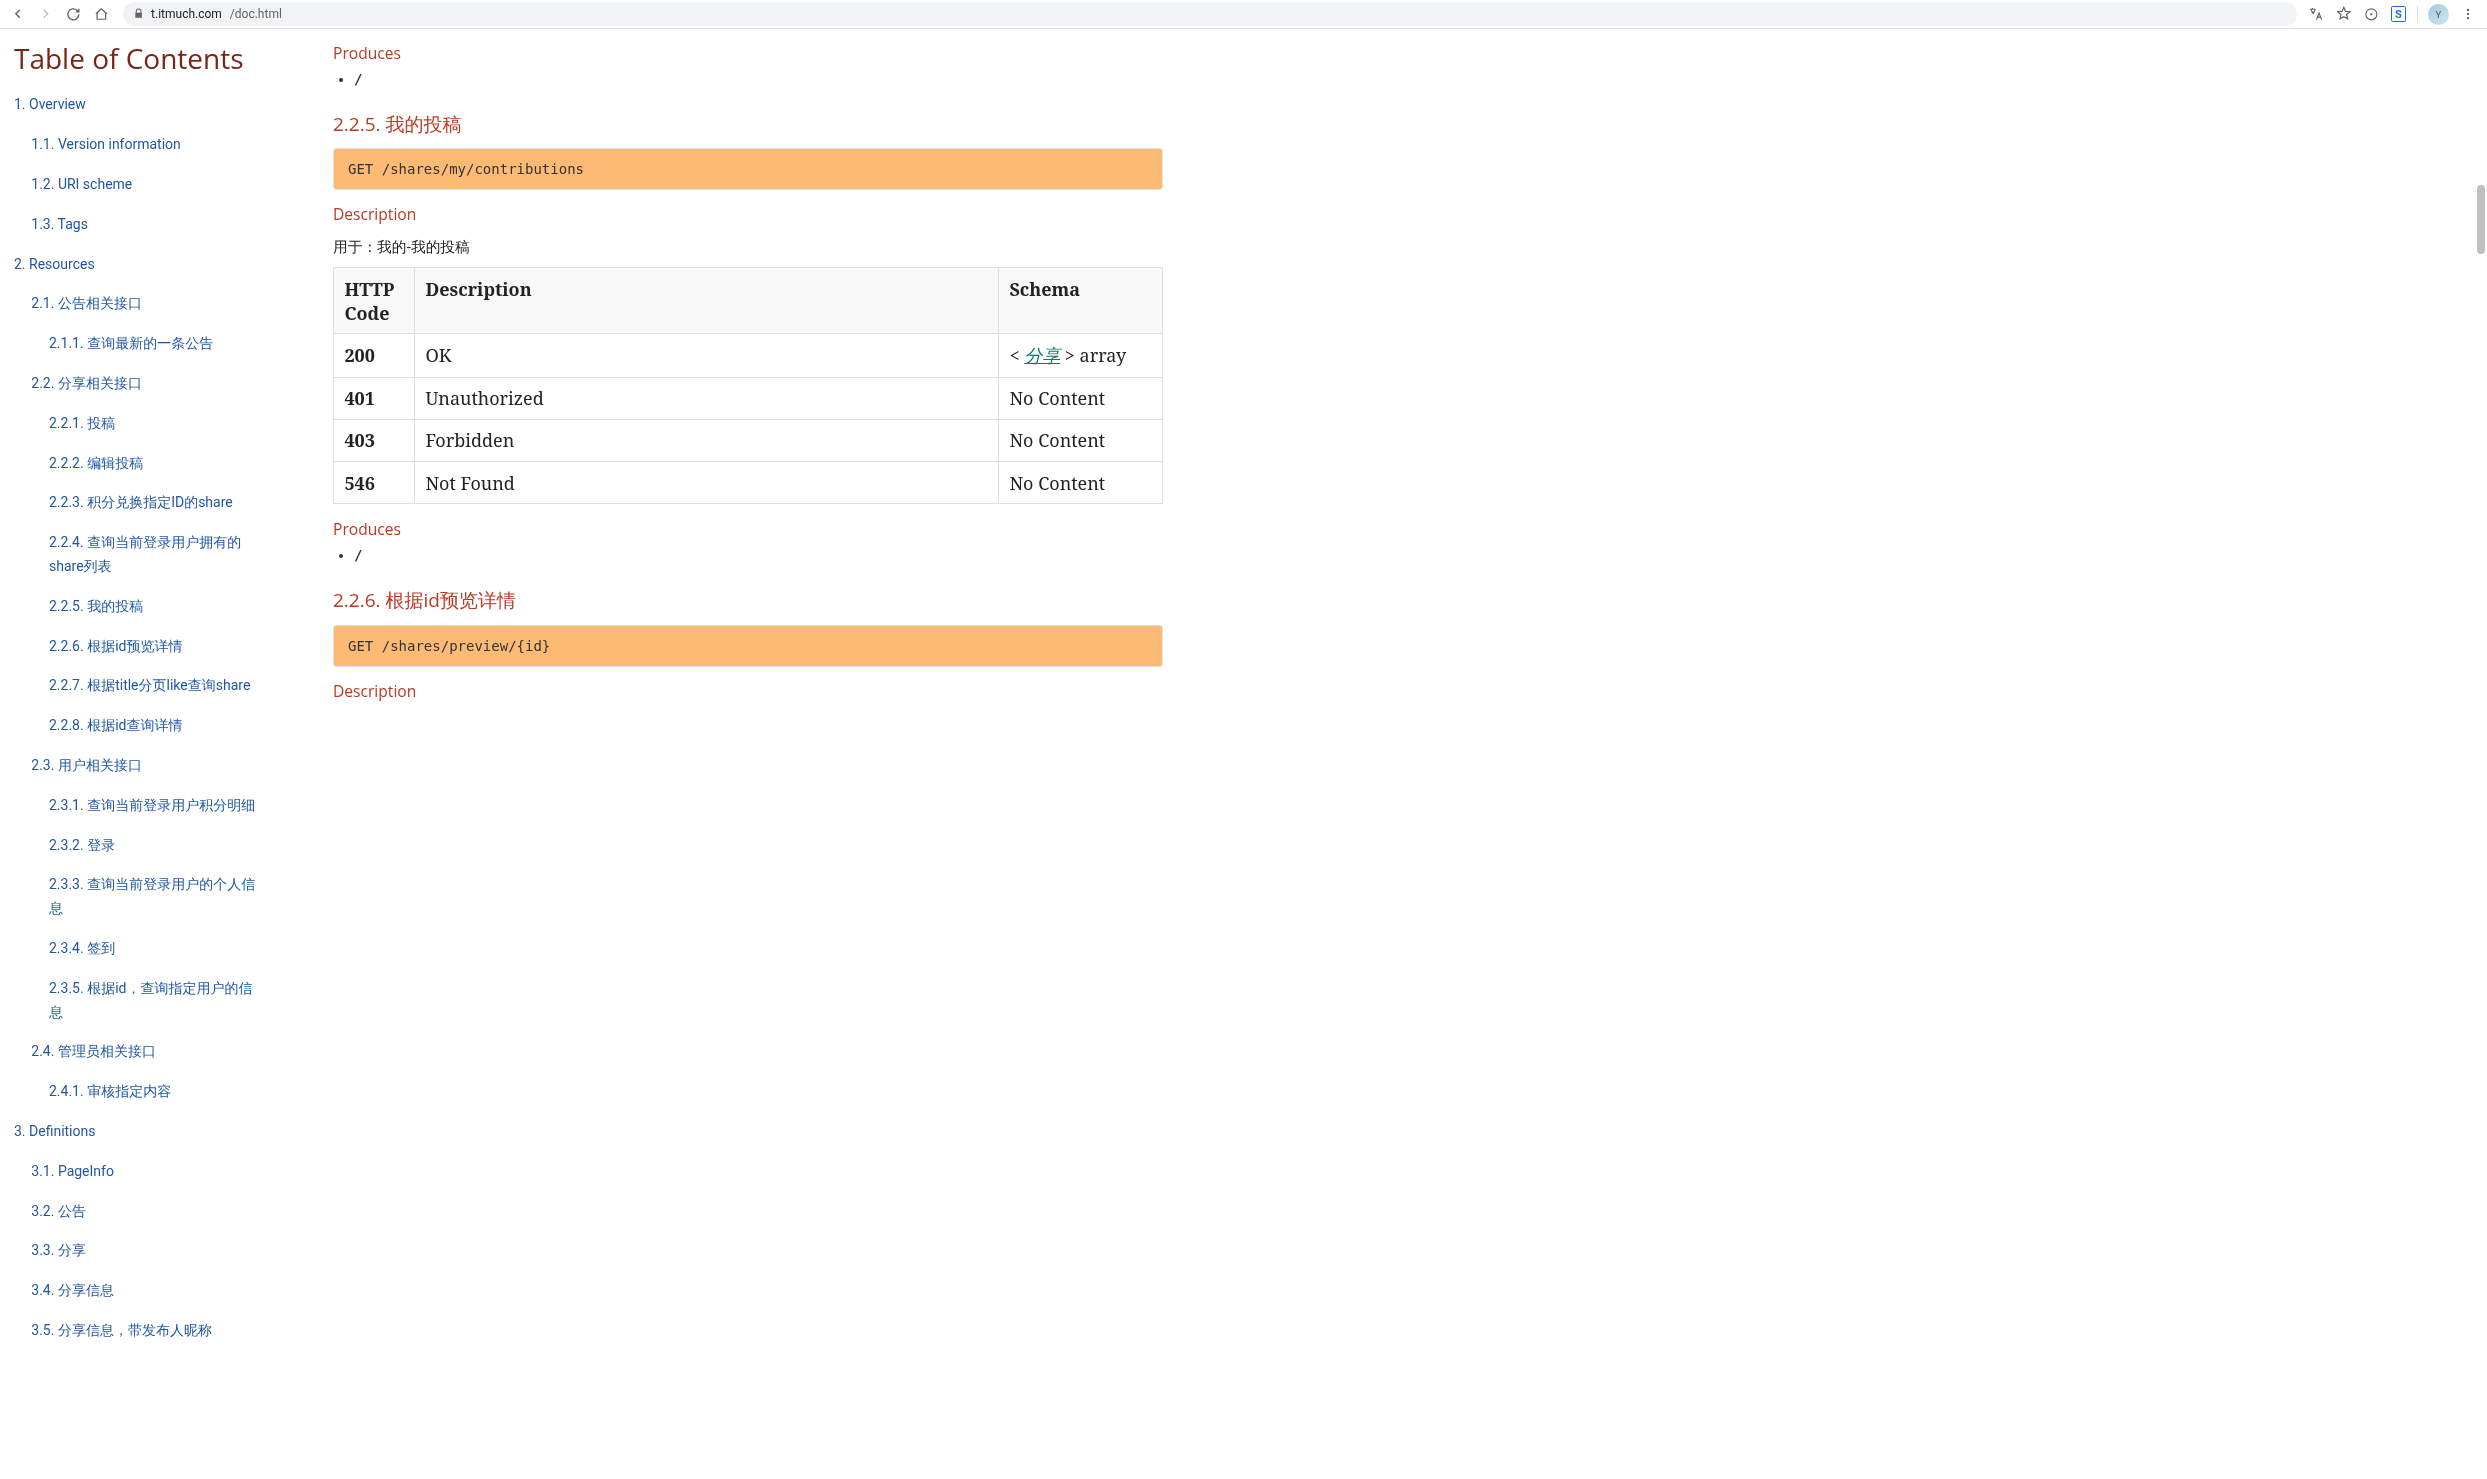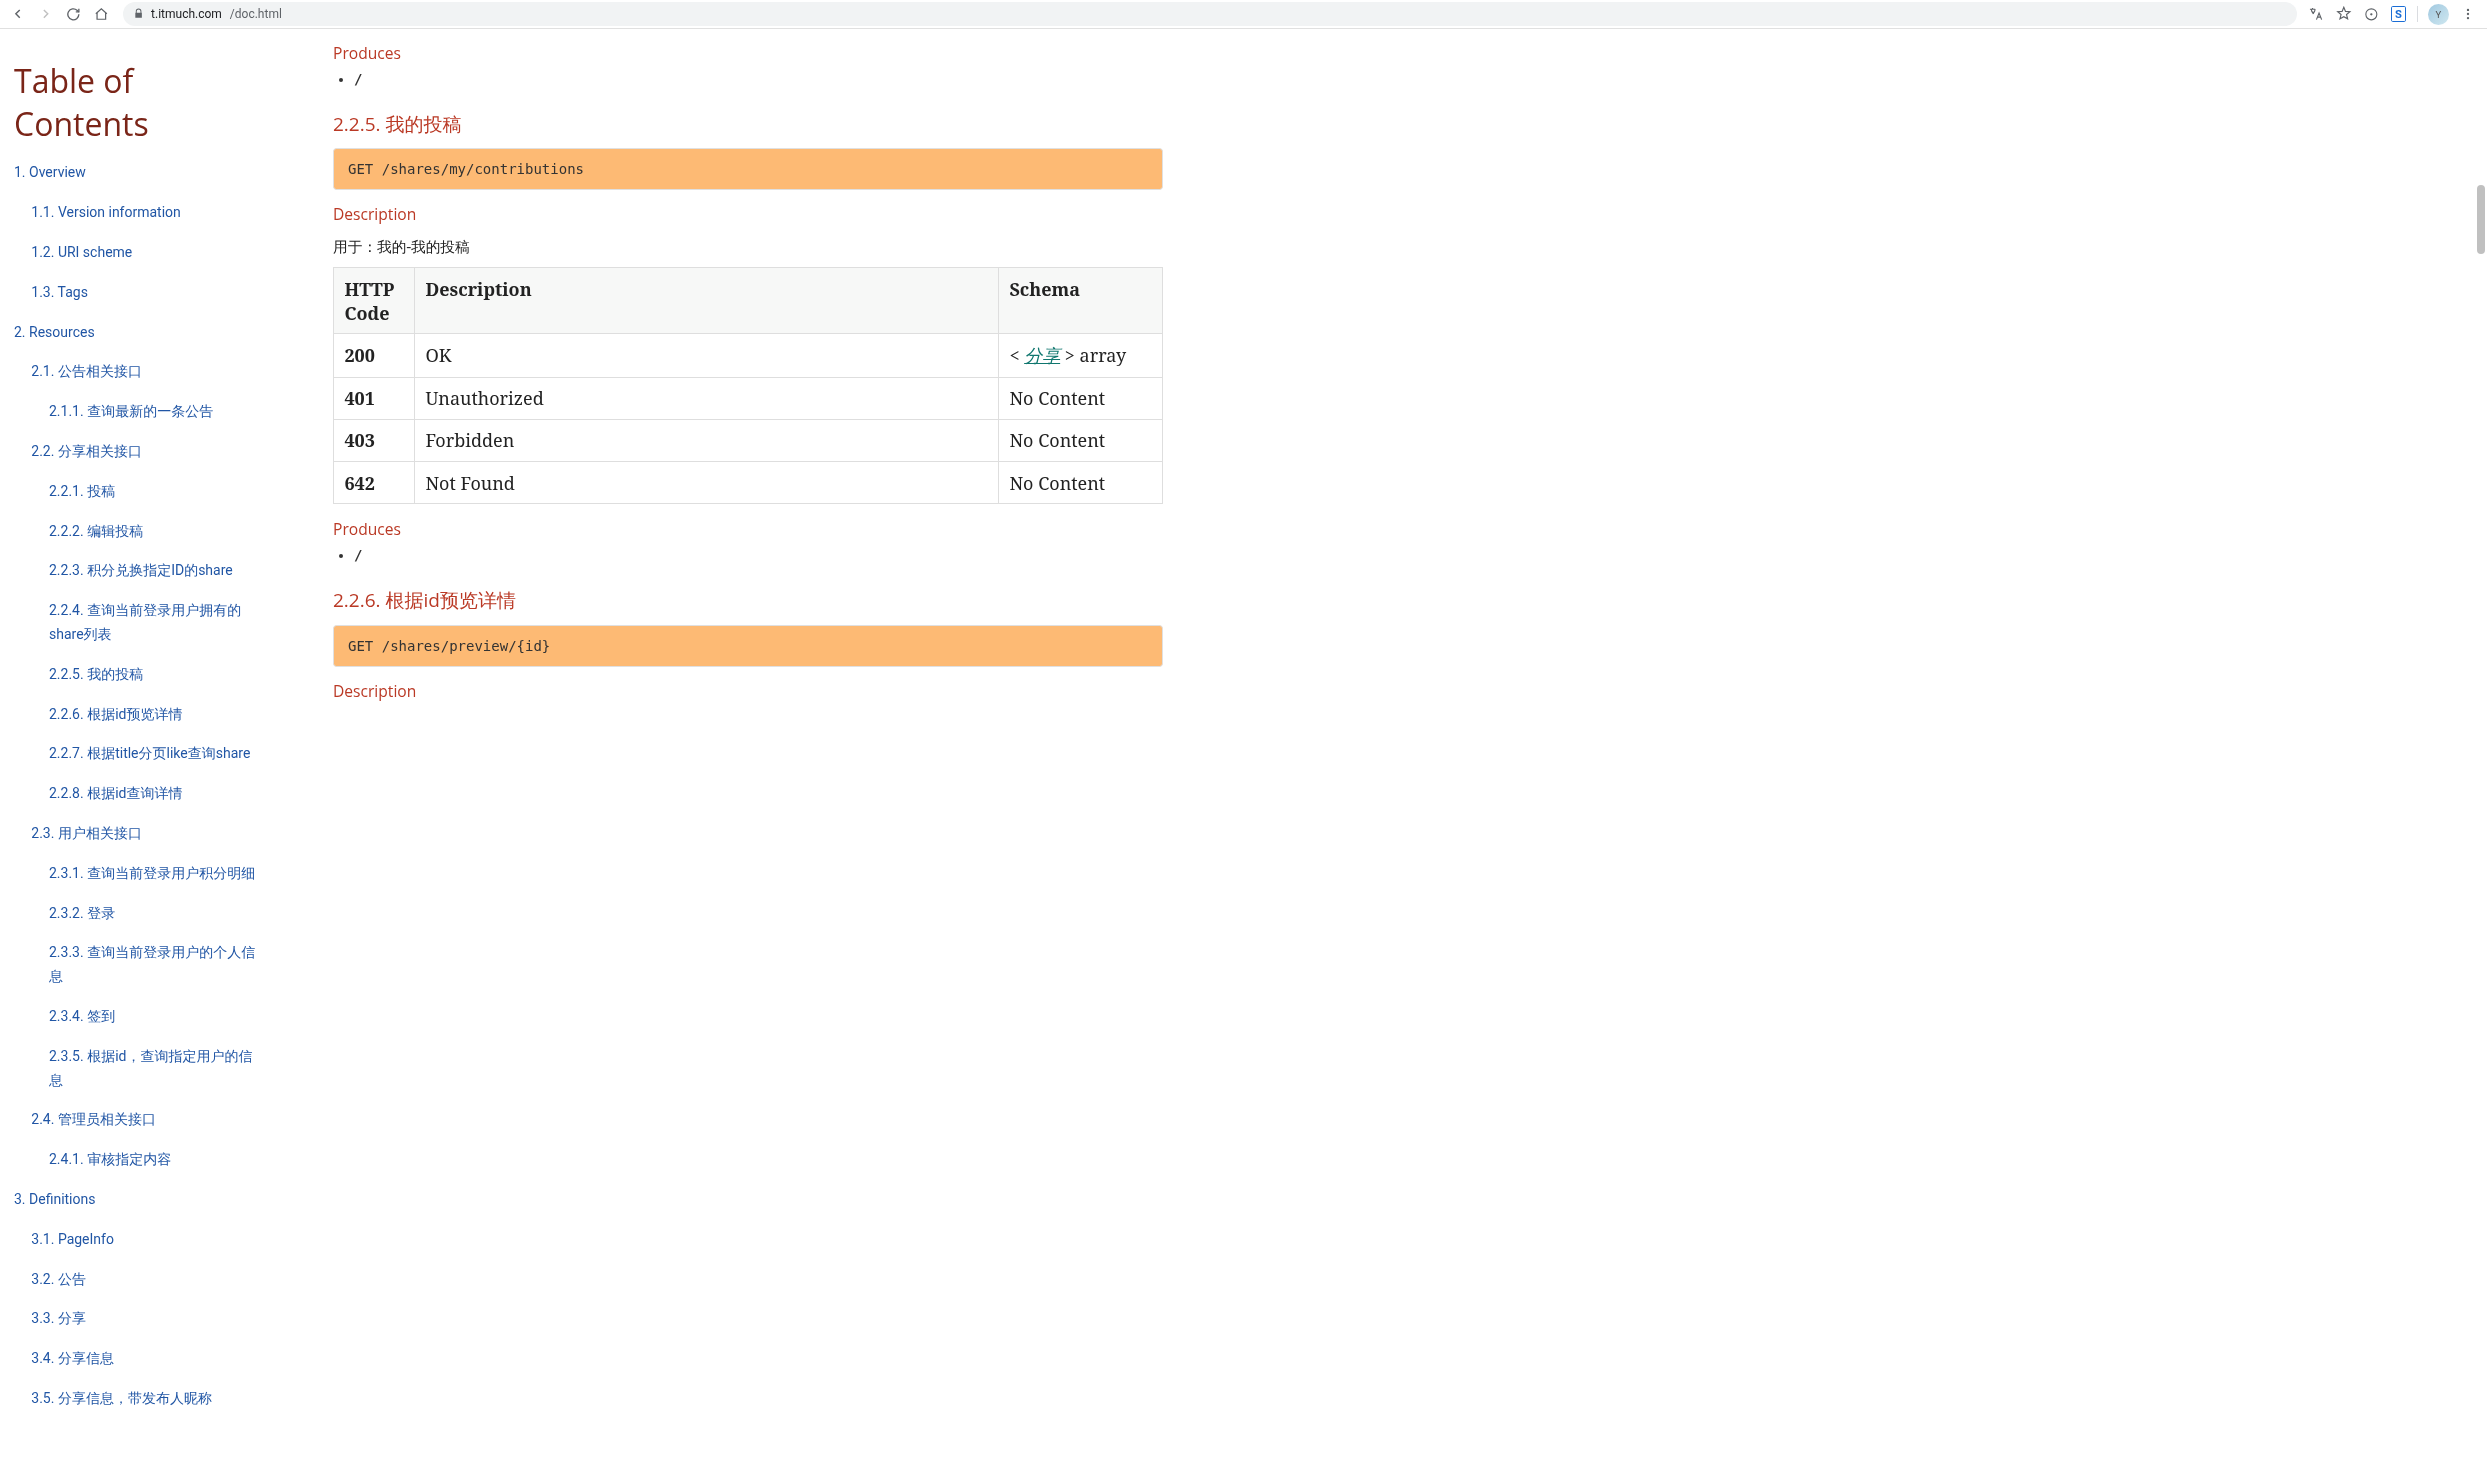--- a/index.html
+++ b/index.html
@@ -17,21 +17,21 @@
 .ext-icons { display: flex; gap: 10.4px; align-items: center; padding-right: 3.5px; }
 .ext-icon { width: 17.3px; height: 17.3px; display: flex; align-items: center; justify-content: center; color: #5f6368; }
 .ext-divider { width: 0.9px; height: 15.6px; background: #dadce0; }
 .avatar { width: 21px; height: 21px; border-radius: 50%; background: linear-gradient(135deg,#a0c8e0,#d0e8f0); display:flex;align-items:center;justify-content:center;font-size:9.5px;color:#555; }
 
 
 .page { display: flex; height: calc(100vh - 29px); position: relative; }
 .sidebar { width: 271px; padding: 10.4px 14px 14px 14px; overflow-y: auto; position: relative; }
 .sidebar::-webkit-scrollbar { width: 8.6px; }
 .sidebar::-webkit-scrollbar-thumb { background: #b8b8b8; border-radius: 4.3px; }
-.toc-title { font-family: "Open Sans", sans-serif; font-size: 32px; font-weight: 400; color: #7a2518; margin-bottom: 10.4px; margin-top: 20px; }
+.toc-title { font-family: "Open Sans", sans-serif; font-size: 28px; font-weight: 400; color: #7a2518; margin-bottom: 10.4px; }
 .toc ul { list-style: none; }
 .toc li { line-height: 1.7; margin-top: 16px; }
 .toc a { color: #2156a5; text-decoration: none; font-size: 14px; }
 .toc .l1 { padding-left: 0; }
 .toc .l2 { padding-left: 17.3px; }
 .toc .l3 { padding-left: 35px; }
 
 .content { flex: 1; overflow-y: auto; padding: 0 35px 35px 62px; position: relative; }
 .content-inner { max-width: 830px; }
 
@@ -194,21 +194,21 @@
               <td class="code">401</td>
               <td>Unauthorized</td>
               <td>No Content</td>
             </tr>
             <tr>
               <td class="code">403</td>
               <td>Forbidden</td>
               <td>No Content</td>
             </tr>
             <tr>
-              <td class="code">642</td>
+              <td class="code">546</td>
               <td>Not Found</td>
               <td>No Content</td>
             </tr>
           </tbody>
       </table>
 
       <div class="h4">Produces</div>
       <ul class="bullet">
         <li>/</li>
       </ul>

